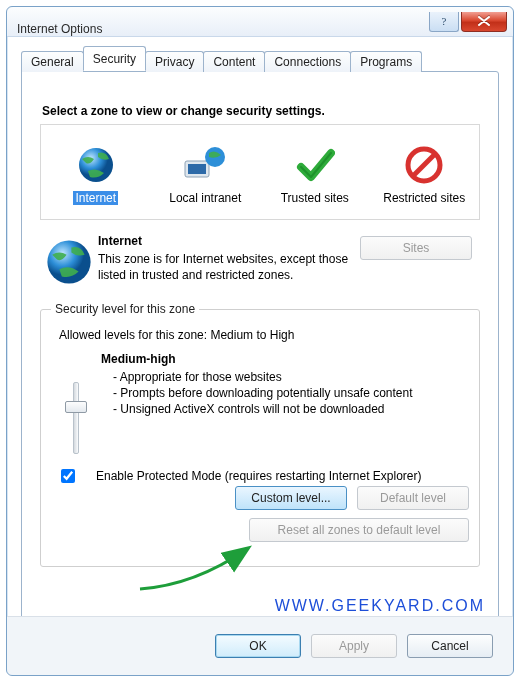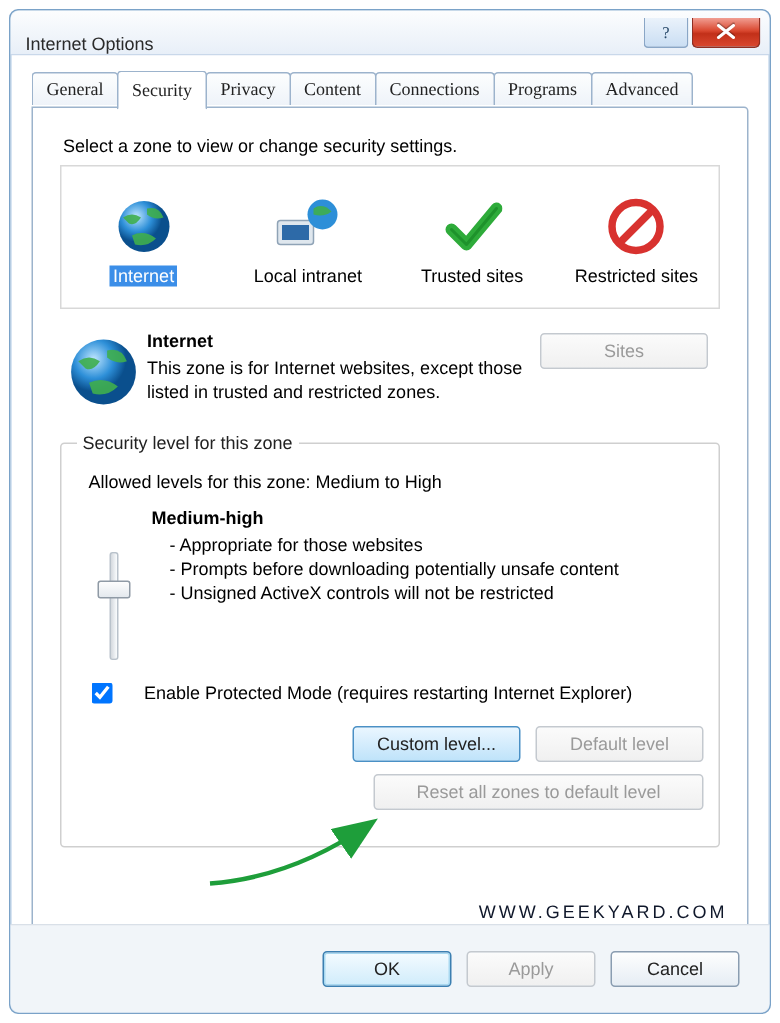--- a/index.html
+++ b/index.html
@@ -65,25 +65,24 @@
 
   .content {
     position: absolute;
     top: 30px; left: 0; right: 0; bottom: 0;
     padding: 10px 14px 14px 14px;
   }
 
   
   .tabstrip {
     display: flex;
-    align-items: flex-start;
+    align-items: flex-end;
     height: 24px;
     position: relative;
     z-index: 2;
-    font-family: Liberation Serif, serif;
   }
   .tab {
     border: 1px solid #9cb3cc;
     border-bottom: none;
     background: linear-gradient(#fdfefe,#eef3f9);
     padding: 3px 9px 3px 9px;
     margin-right: -1px;
     border-radius: 3px 3px 0 0;
     font-size: 12px;
     color: #222;
@@ -100,21 +99,21 @@
   }
   .tabpanel {
     border: 1px solid #9cb3cc;
     background: #fff;
     border-radius: 0 3px 3px 3px;
     position: relative;
     padding: 14px 14px 14px 14px;
     height: 552px;
   }
 
-  .instr { margin: 4px 0 6px 6px; }
+  .instr { margin: 18px 0 6px 6px; font-weight: bold; }
 
   .zonebox {
     border: 1px solid #d8d8d8;
     height: 96px;
     margin: 0 4px;
     background: #fff;
     display: flex;
     align-items: center;
     justify-content: space-around;
     padding-top: 4px;
@@ -164,21 +163,21 @@
     border:1px solid #8f9aa5;
     border-radius:2px;
   }
   .leveltext { flex:1; }
   .leveltext .lvtitle { font-weight:bold; margin-bottom:3px; }
   .leveltext .lvline { margin-left: 12px; text-indent:-10px; padding-left:10px; line-height:1.35; }
 
   .checkrow { margin: 12px 0 0 6px; display:flex; align-items:center; gap:18px;}
   .checkrow input { width:14px; height:14px; }
 
-  .btnrow { display:flex; justify-content:flex-end; gap:10px; margin-top:12px; }
+  .btnrow { display:flex; justify-content:flex-end; gap:10px; margin-top:0; }
   .btnrow.single { margin-top:8px; }
 
   button.win {
     min-width: 112px;
     height: 24px;
     border: 1px solid #8a9db1;
     background: linear-gradient(#fdfefe, #e6edf4);
     border-radius: 3px;
     font-family: inherit;
     font-size: 12px;
@@ -212,22 +211,22 @@
     justify-content:flex-end;
     gap: 10px;
     padding-right: 20px;
     border-radius: 0 0 6px 6px;
   }
   .footer button.win { min-width: 86px; }
 
   .watermark {
     position:absolute;
     right: 28px; bottom: 60px;
-    color: #0f172a;
-    font-size: 12px;
+    color: #1d4ed8;
+    font-size: 16px;
     letter-spacing: 2px;
     font-family: Arial, sans-serif;
     pointer-events:none;
   }
 
   
   .arrow {
     position:absolute;
     left: 128px; top: 502px;
     pointer-events:none;
@@ -254,21 +253,20 @@
 
   <div class="content">
 
     <div class="tabstrip">
       <div class="tab">General</div>
       <div class="tab active">Security</div>
       <div class="tab">Privacy</div>
       <div class="tab">Content</div>
       <div class="tab">Connections</div>
       <div class="tab">Programs</div>
-      <div class="tab">Advanced</div>
     </div>
 
     <div class="tabpanel">
 
       <div class="instr">Select a zone to view or change security settings.</div>
 
       <div class="zonebox">
         <div class="zone selected">
           <div class="zicn">
             <svg width="40" height="40" viewBox="0 0 40 40">
@@ -346,21 +344,21 @@
         <div class="levelrow">
           <div class="sliderwrap">
             <div class="slider">
               <div class="thumb"></div>
             </div>
           </div>
           <div class="leveltext">
             <div class="lvtitle">Medium-high</div>
             <div class="lvline">- Appropriate for those websites</div>
             <div class="lvline">- Prompts before downloading potentially unsafe content</div>
-            <div class="lvline">- Unsigned ActiveX controls will not be restricted</div>
+            <div class="lvline">- Unsigned ActiveX controls will not be downloaded</div>
           </div>
         </div>
 
         <label class="checkrow">
           <input type="checkbox" checked="" style="">
           <span>Enable Protected Mode (requires restarting Internet Explorer)</span>
         </label>
 
         <div class="btnrow">
           <button class="win hot">Custom level...</button>

